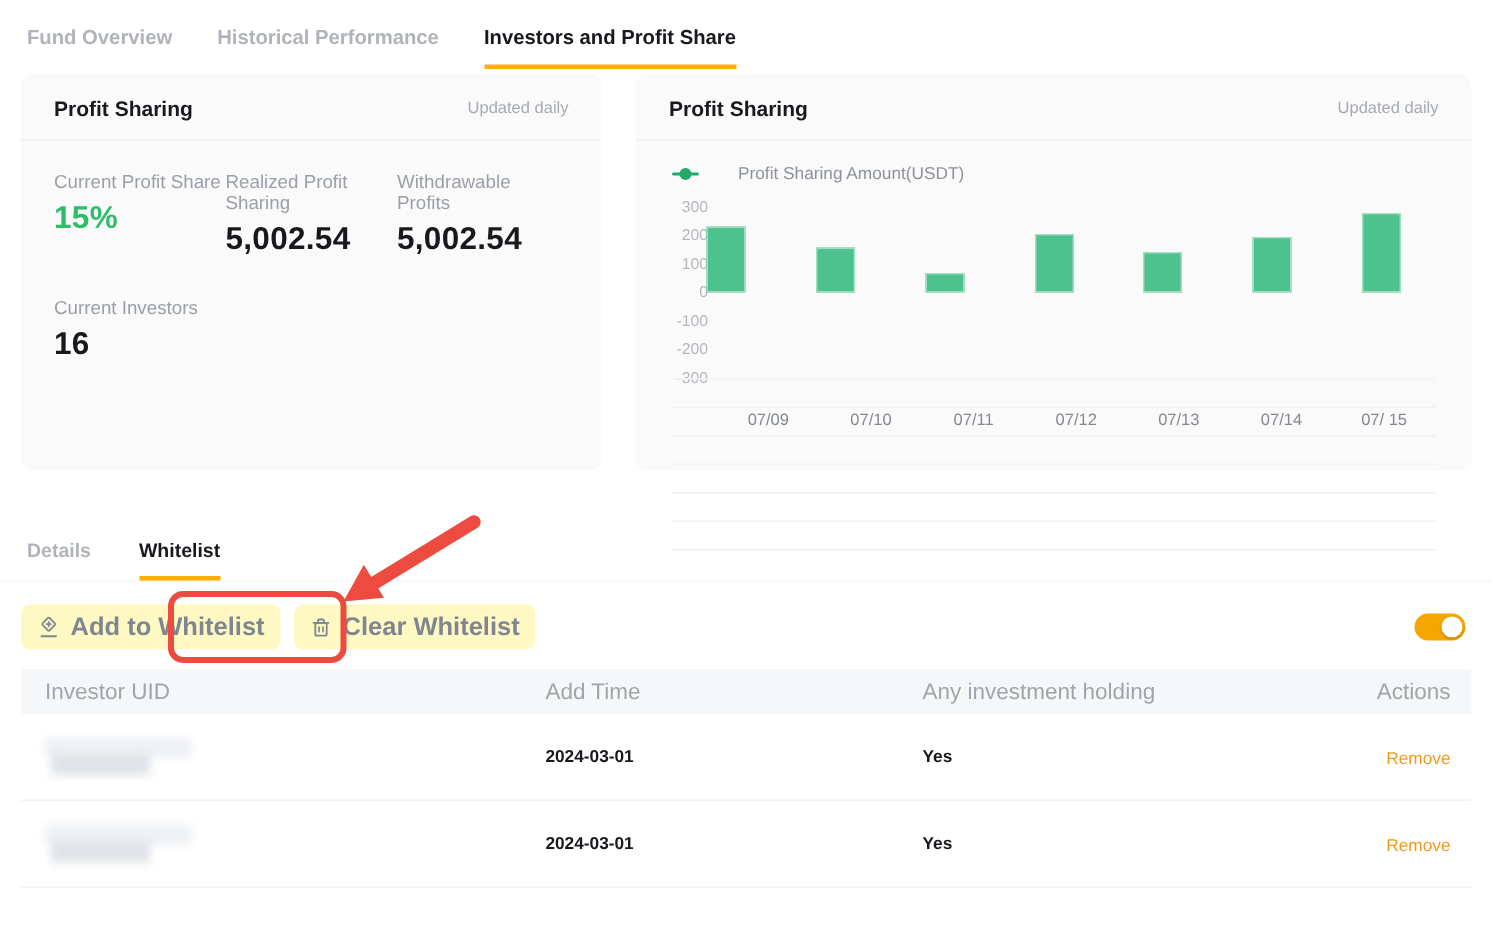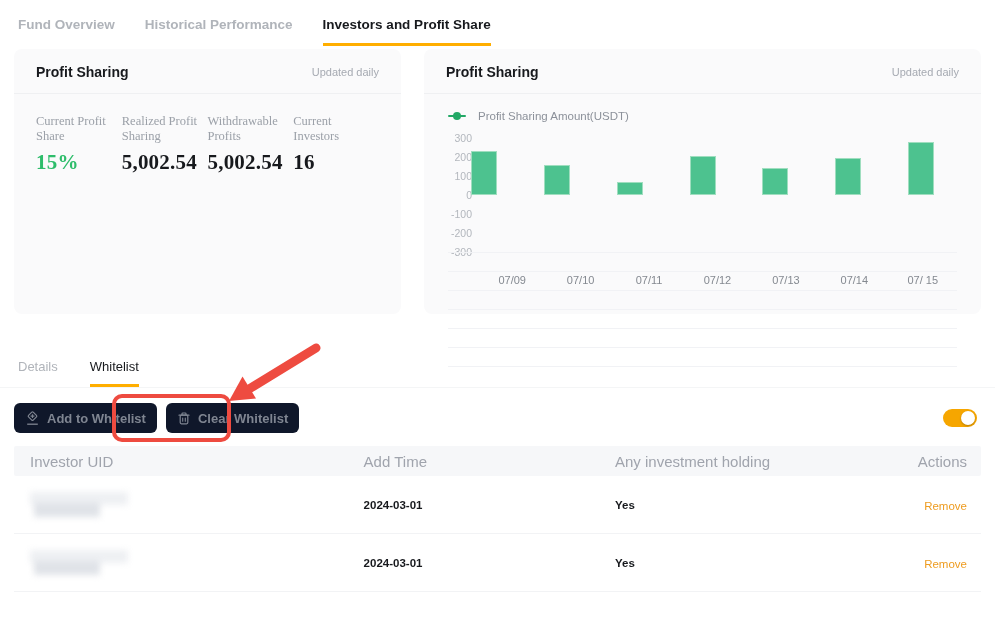--- a/index.html
+++ b/index.html
@@ -15,56 +15,56 @@
 
   
   .cards { display:flex; gap:23px; padding:3px 14px 0 14px; }
   .card { background:#fafafb; border-radius:8px; height:265px; }
   .card-head { display:flex; justify-content:space-between; align-items:center;
     padding:15px 22px 13px 22px; border-bottom:1px solid #eff0f2; }
   .card-title { font-size:14px; font-weight:bold; color:#17191d; }
   .card-updated { font-size:11px; color:#a6aab2; }
 
   .summary-card { width:387px; }
-  .stats { display:grid; grid-template-columns:1fr 1fr 1fr 1fr; row-gap:42px; padding:20px 22px;font-family:Liberation Serif, serif; }
+  .stats { display:grid; grid-template-columns:1fr 1fr 1fr; row-gap:26px; padding:20px 22px; }
   .stat .s-label { font-size:12.5px; color:#9ba0a8; margin-bottom:6px; }
   .stat .s-value { font-size:21px; font-weight:bold; color:#17191d; letter-spacing:.2px; }
   .stat.right { text-align:left; }
   .s-value.green { color:var(--green-text); }
 
   .chart-card { width:557px; }
   .chart-body { padding:16px 24px 0 24px; }
-  .legend { display:flex; align-items:center; gap:12px; margin-bottom:16px; }
+  .legend { display:flex; align-items:center; gap:26px; margin-bottom:16px; }
   .legend-marker { position:relative; width:18px; height:2px; background:var(--legend-green); border-radius:1px; }
   .legend-marker::after { content:""; position:absolute; left:5px; top:-3px; width:8px; height:8px;
     border-radius:50%; background:var(--legend-green); }
   .legend-label { font-size:11.5px; color:#8c919a; }
 
   .chart { display:flex;flex-direction:column; }
   .chart-y { position:relative; width:30px; height:114px; }
   .ytick { position:absolute; right:6px; transform:translateY(-50%); font-size:10.5px; color:#b3b7bd; }
   .chart-plot { position:relative; flex:1; height:114px; }
   .gridline { position:absolute; left:0; right:0; height:1px; background:#f1f2f5; }
   .bar-cols { position:absolute; inset:0; display:flex; }
   .bar-col { flex:1; position:relative; }
   .bar { position:absolute; left:50%; transform:translateX(-50%); width:26px;
     background:var(--bar-green); border:1px solid #9fdebf; }
   .chart-x { display:flex; margin-left:30px; margin-top:22px; }
   .xtick { flex:1; text-align:center; font-size:11px; color:#848990; }
 
   
   .sub-tabs { display:flex; gap:32px; padding:45px 0 0 18px; border-bottom:1px solid #f4f5f6; }
-  .sub-tab { font-size:13px; font-weight:normal; color:#b0b4ba; padding-bottom:10px; cursor:pointer; }
+  .sub-tab { font-size:13px; font-weight:bold; color:#b0b4ba; padding-bottom:10px; cursor:pointer; }
   .sub-tab.active { color:#17191d; border-bottom:3px solid var(--accent); }
 
   
   .toolbar { position:relative; display:flex; align-items:center; margin:12px 14px 0 14px; height:36px; }
   .tool-btn { display:inline-flex; align-items:center; gap:7px; height:30px; padding:0 11px;
-    background:#0f172a; border:none; border-radius:6px; font-family:inherit;
-    font-size:13px; color:#7f8591; font-weight:bold; cursor:pointer; }
+    background:#fef9c3; border:none; border-radius:6px; font-family:inherit;
+    font-size:17px; color:#7f8591; font-weight:bold; cursor:pointer; }
   .tool-btn + .tool-btn { margin-left:9px; }
   .tool-btn svg { display:block; }
 
   .toggle { position:absolute; right:4px; top:9px; width:34px; height:18px; border-radius:9px;
     background:var(--toggle-orange); cursor:pointer; }
   .toggle .knob { position:absolute; right:2px; top:2px; width:14px; height:14px; border-radius:50%;
     background:#fff; box-shadow:0 1px 2px rgba(0,0,0,.25); }
 
   
   .anno-box { position:absolute; left:98px; top:-6px; width:119px; height:48px;

